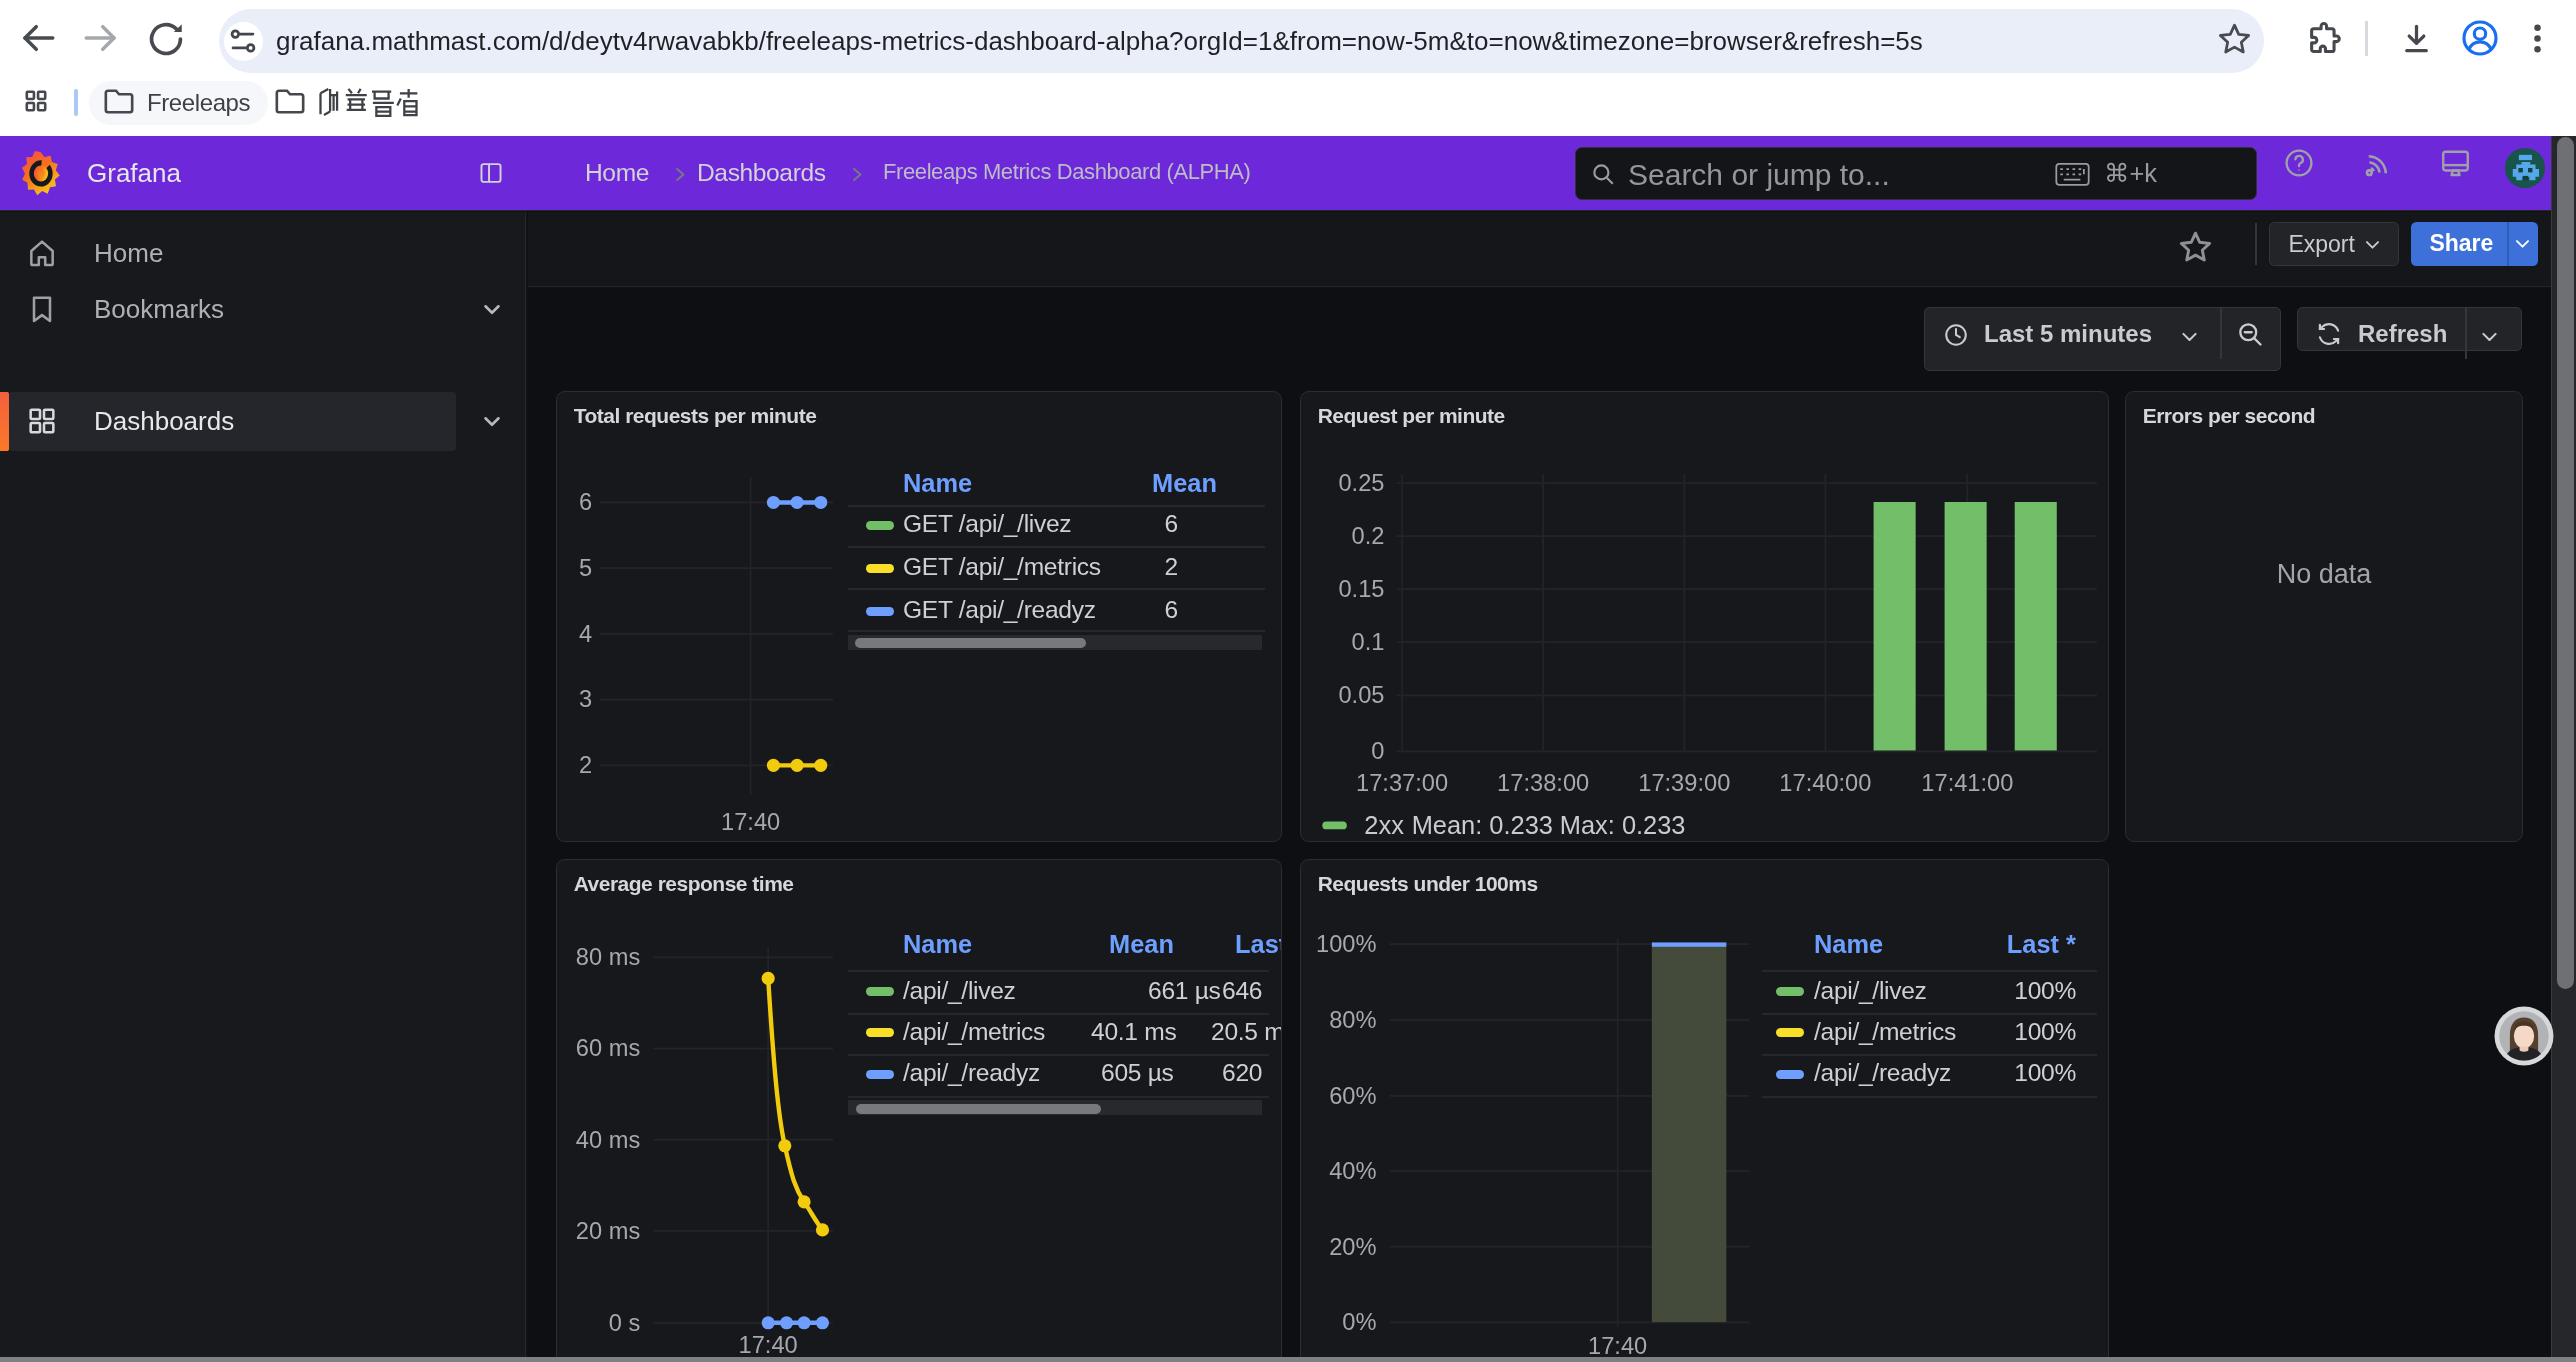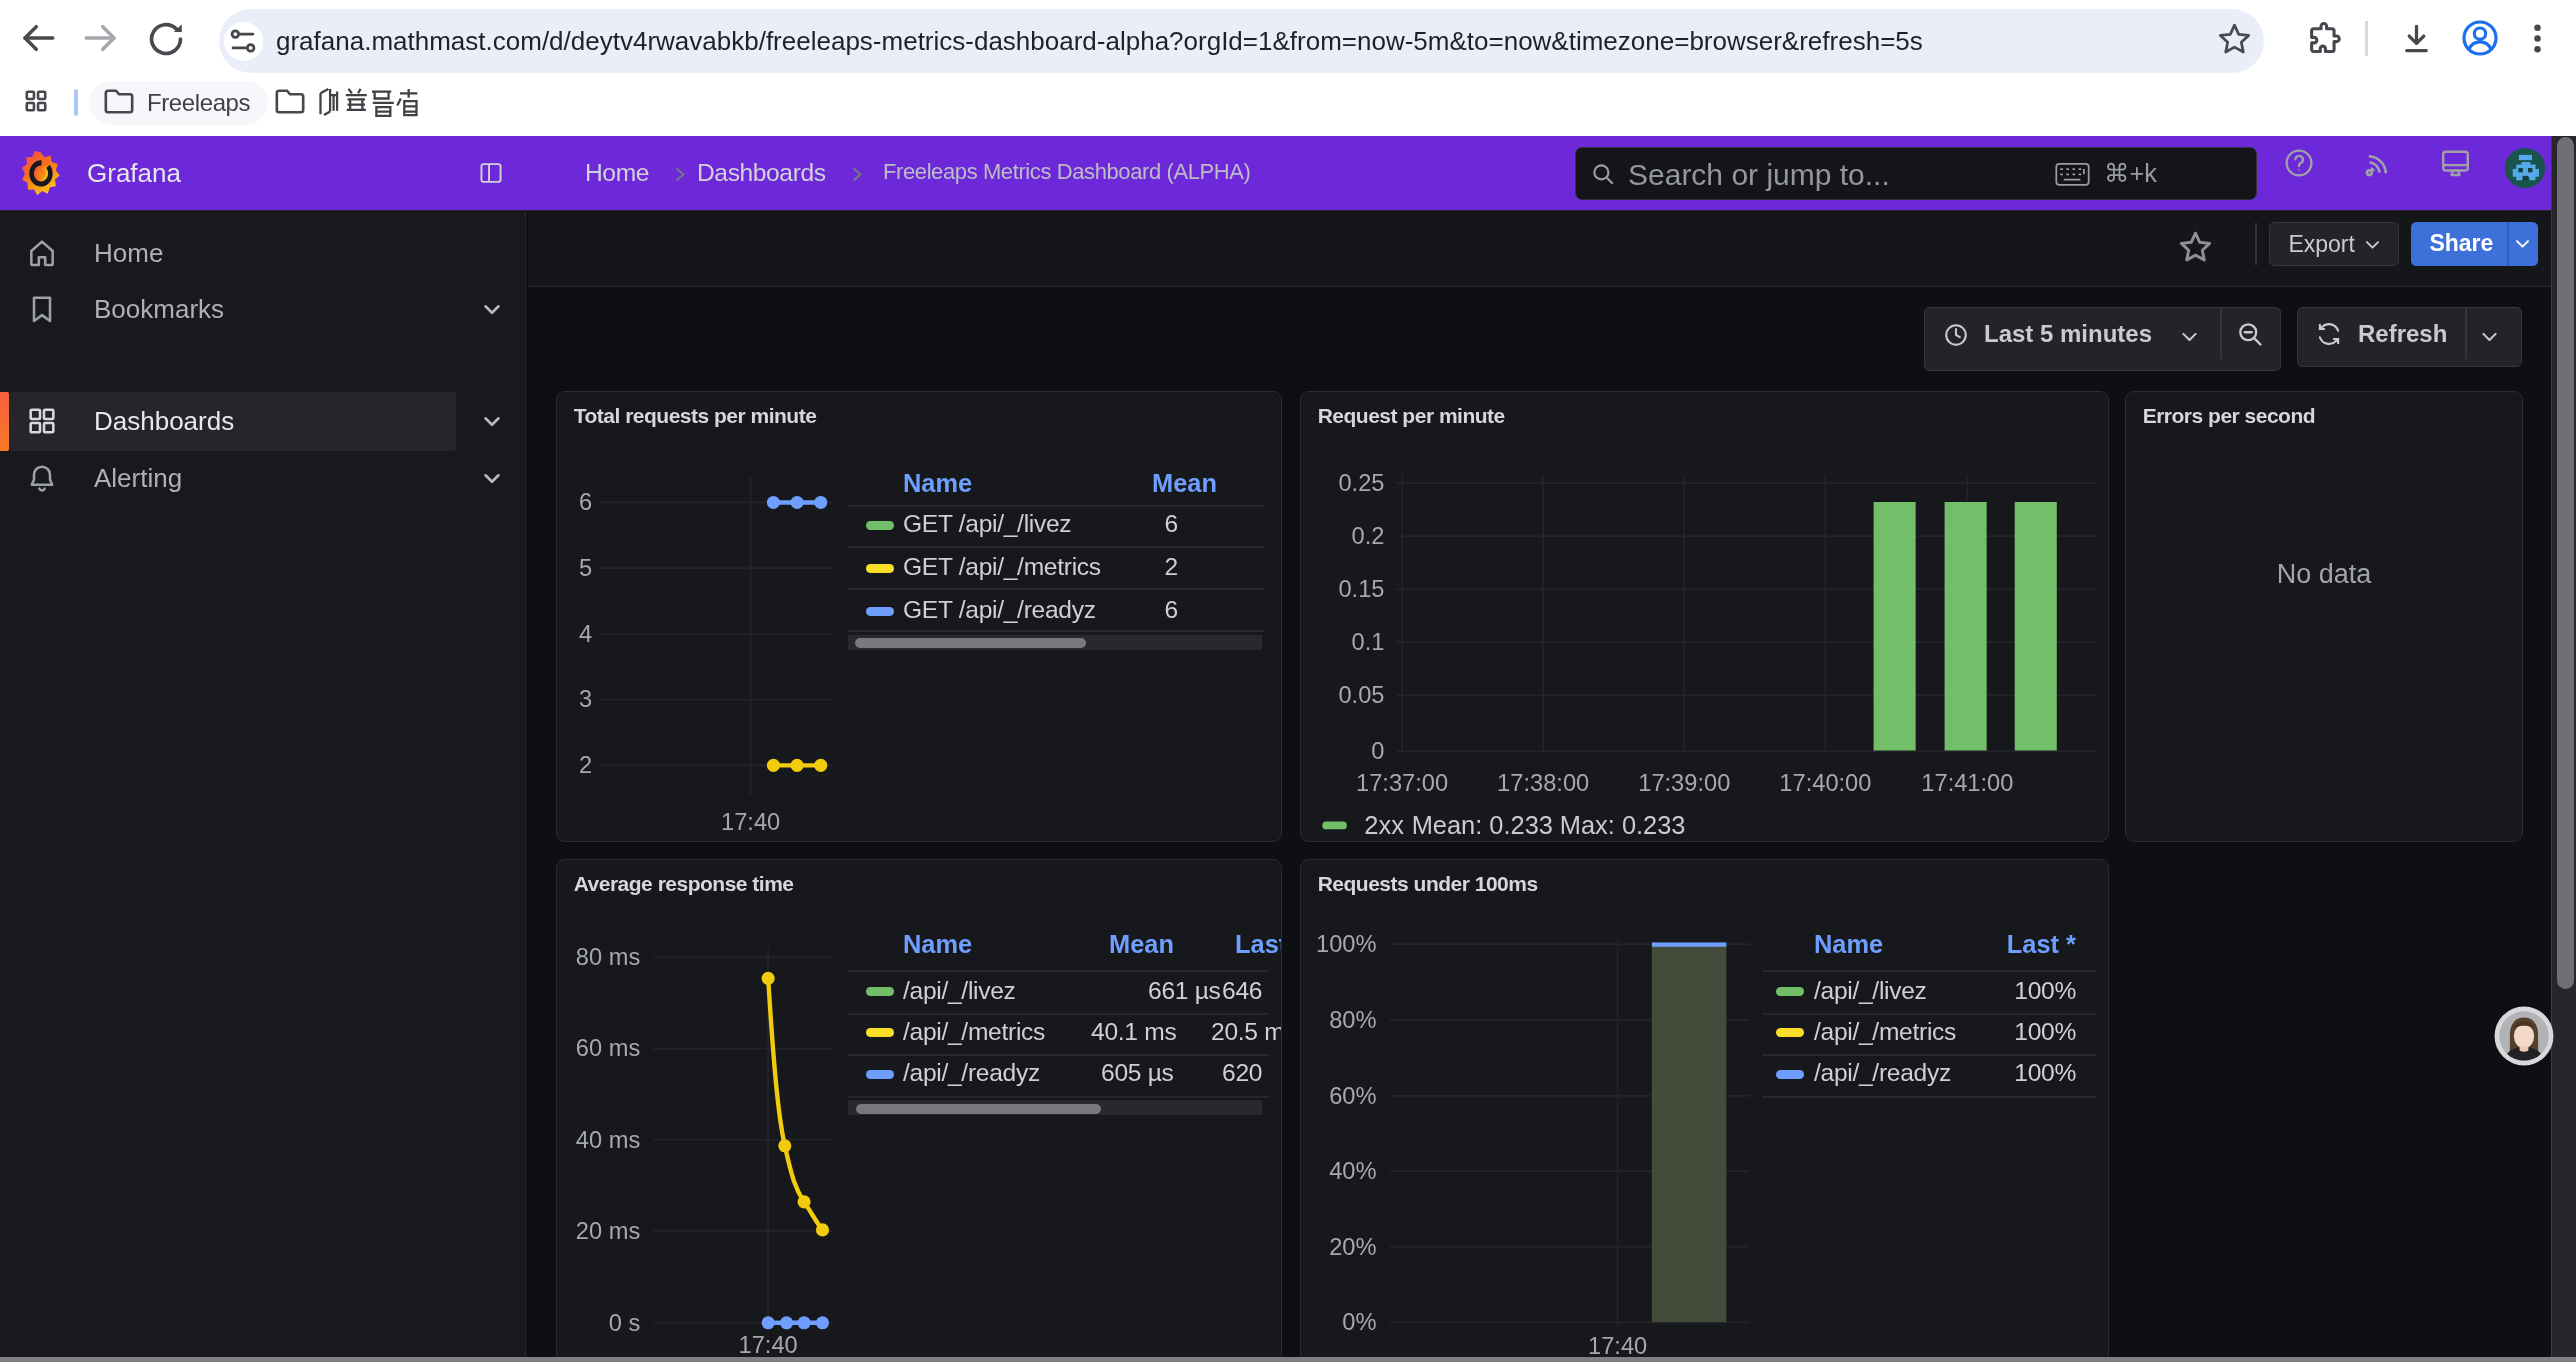--- a/index.html
+++ b/index.html
@@ -213,21 +213,21 @@
       <svg class="abs" style="left:254px;top:17.5px" width="21" height="21" viewBox="0 0 24 24" fill="none" stroke="#c9cbd1" stroke-width="2.4" stroke-linecap="round" stroke-linejoin="round">
           <path d="M5 9l7 7 7-7"></path>
         </svg>
       <div class="abs" style="left:295px;top:0;width:1.8px;height:51px;background:#34363c;"></div>
       <svg class="abs" style="left:311px;top:12.3px" width="28" height="28" viewBox="0 0 24 24" fill="none" stroke="#c9cbd1" stroke-width="2">
           <circle cx="10.5" cy="10.5" r="6.8"></circle>
           <path d="M15.7 15.7L21 21" stroke-linecap="round"></path>
           <path d="M7.5 10.5h6" stroke-linecap="round"></path>
         </svg>
     </div>
-    <div class="gbtn" style="left:1769px;top:19px;width:225px;height:60px;">
+    <div class="gbtn" style="left:1769px;top:19px;width:225px;height:44px;">
       <svg class="abs" style="left:17.5px;top:13px" width="26" height="26" viewBox="0 0 24 24" fill="none" stroke="#c9cbd1" stroke-width="2" stroke-linecap="round">
           <path d="M20.4 9A9 9 0 0 0 5.5 5.5L3.6 7.4"></path>
           <path d="M3.6 3.5v3.9h3.9"></path>
           <path d="M3.6 15a9 9 0 0 0 14.9 3.5l1.9-1.9"></path>
           <path d="M20.4 20.5v-3.9h-3.9"></path>
         </svg>
       <span class="abs" style="left:60px;top:12.3px;font-weight:600;">Refresh</span>
       <div class="abs" style="left:167px;top:0;width:1.8px;height:51px;background:#34363c;"></div>
       <svg class="abs" style="left:181px;top:17.5px" width="21" height="21" viewBox="0 0 24 24" fill="none" stroke="#c9cbd1" stroke-width="2.4" stroke-linecap="round" stroke-linejoin="round">
           <path d="M5 9l7 7 7-7"></path>
@@ -481,25 +481,15 @@
         <rect x="3.5" y="3.5" width="7" height="7" rx="0.8"></rect>
         <rect x="13.5" y="3.5" width="7" height="7" rx="0.8"></rect>
         <rect x="3.5" y="13.5" width="7" height="7" rx="0.8"></rect>
         <rect x="13.5" y="13.5" width="7" height="7" rx="0.8"></rect>
       </svg>
       <span class="lbl">Dashboards</span>
       <svg class="chev" width="26" height="26" viewBox="0 0 24 24" fill="none" stroke="#b6b8be" stroke-width="2.4" stroke-linecap="round" stroke-linejoin="round">
         <path d="M6 9.5l6 6 6-6"></path>
       </svg>
     </div>
-    <div class="menuitem" style="top:238px;">
-      <svg class="ic" width="32" height="32" viewBox="0 0 24 24" fill="none" stroke="#9ea0a8" stroke-width="1.9" stroke-linejoin="round">
-        <path d="M12 3.5a6 6 0 0 0-6 6v3.8L4.3 17h15.4L18 13.3V9.5a6 6 0 0 0-6-6z"></path>
-        <path d="M10 20a2.2 2.2 0 0 0 4 0" stroke-linecap="round"></path>
-      </svg>
-      <span class="lbl">Alerting</span>
-      <svg class="chev" width="26" height="26" viewBox="0 0 24 24" fill="none" stroke="#b6b8be" stroke-width="2.4" stroke-linecap="round" stroke-linejoin="round">
-        <path d="M6 9.5l6 6 6-6"></path>
-      </svg>
-    </div>
   </div>
   <div id="footerstrip" class="abs" style="left:0; top:1357px; width:2576px; height:5.3px; background:#7f8083;"></div>
 
 
 </body></html>

